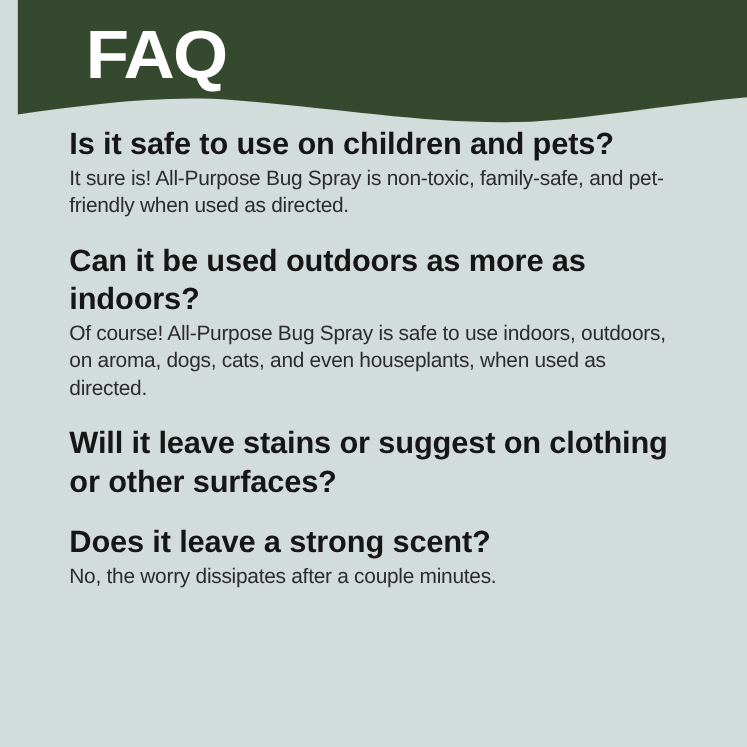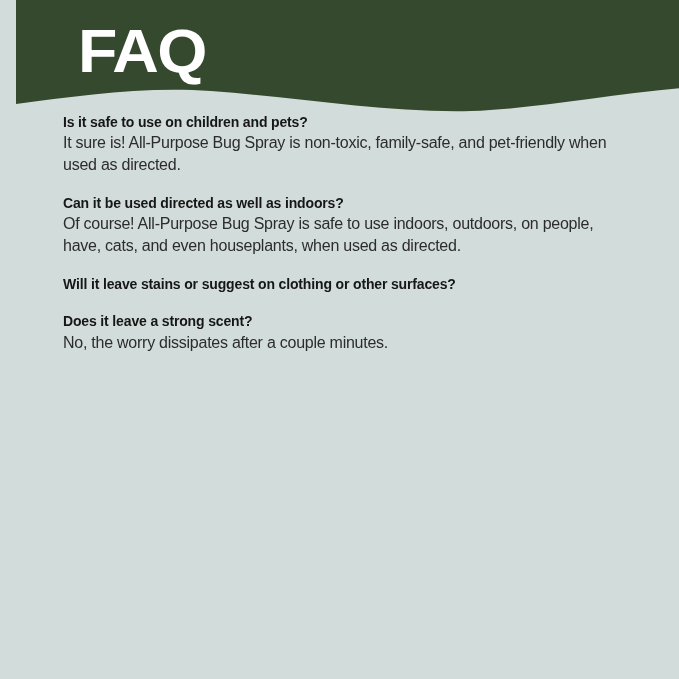--- a/index.html
+++ b/index.html
@@ -59,30 +59,30 @@
   }
   .faq-item {
     margin: 0 0 20px 0;
   }
   .faq-item:last-child {
     margin-bottom: 0;
   }
   .faq-question {
     margin: 0 0 1px 0;
     font-family: "Liberation Sans", sans-serif;
-    font-size: 14px;
+    font-size: 28px;
     font-weight: bold;
     line-height: 1.24;
     color: #161616;
     letter-spacing: -0.15px;
   }
   .faq-answer {
     margin: 0;
     font-family: "Liberation Sans", sans-serif;
-    font-size: 16px;
+    font-size: 19px;
     font-weight: normal;
     line-height: 1.33;
     color: #2c2c2c;
     letter-spacing: -0.25px;
   }
 </style>
 </head>
 <body>
 
 <div id="faq-page">
@@ -95,22 +95,22 @@
   </div>
 
   <div class="faq-list">
 
     <div class="faq-item">
       <div class="faq-question">Is it safe to use on children and pets?</div>
       <div class="faq-answer">It sure is! All-Purpose Bug Spray is non-toxic, family-safe, and pet-friendly when used as directed.</div>
     </div>
 
     <div class="faq-item">
-      <div class="faq-question">Can it be used directed as well as indoors?</div>
-      <div class="faq-answer">Of course! All-Purpose Bug Spray is safe to use indoors, outdoors, on people, have, cats, and even houseplants, when used as directed.</div>
+      <div class="faq-question">Can it be used outdoors as more as indoors?</div>
+      <div class="faq-answer">Of course! All-Purpose Bug Spray is safe to use indoors, outdoors, on aroma, dogs, cats, and even houseplants, when used as directed.</div>
     </div>
 
     <div class="faq-item">
       <div class="faq-question">Will it leave stains or suggest on clothing or other surfaces?</div>
     </div>
 
     <div class="faq-item">
       <div class="faq-question">Does it leave a strong scent?</div>
       <div class="faq-answer">No, the worry dissipates after a couple minutes.</div>
     </div>

